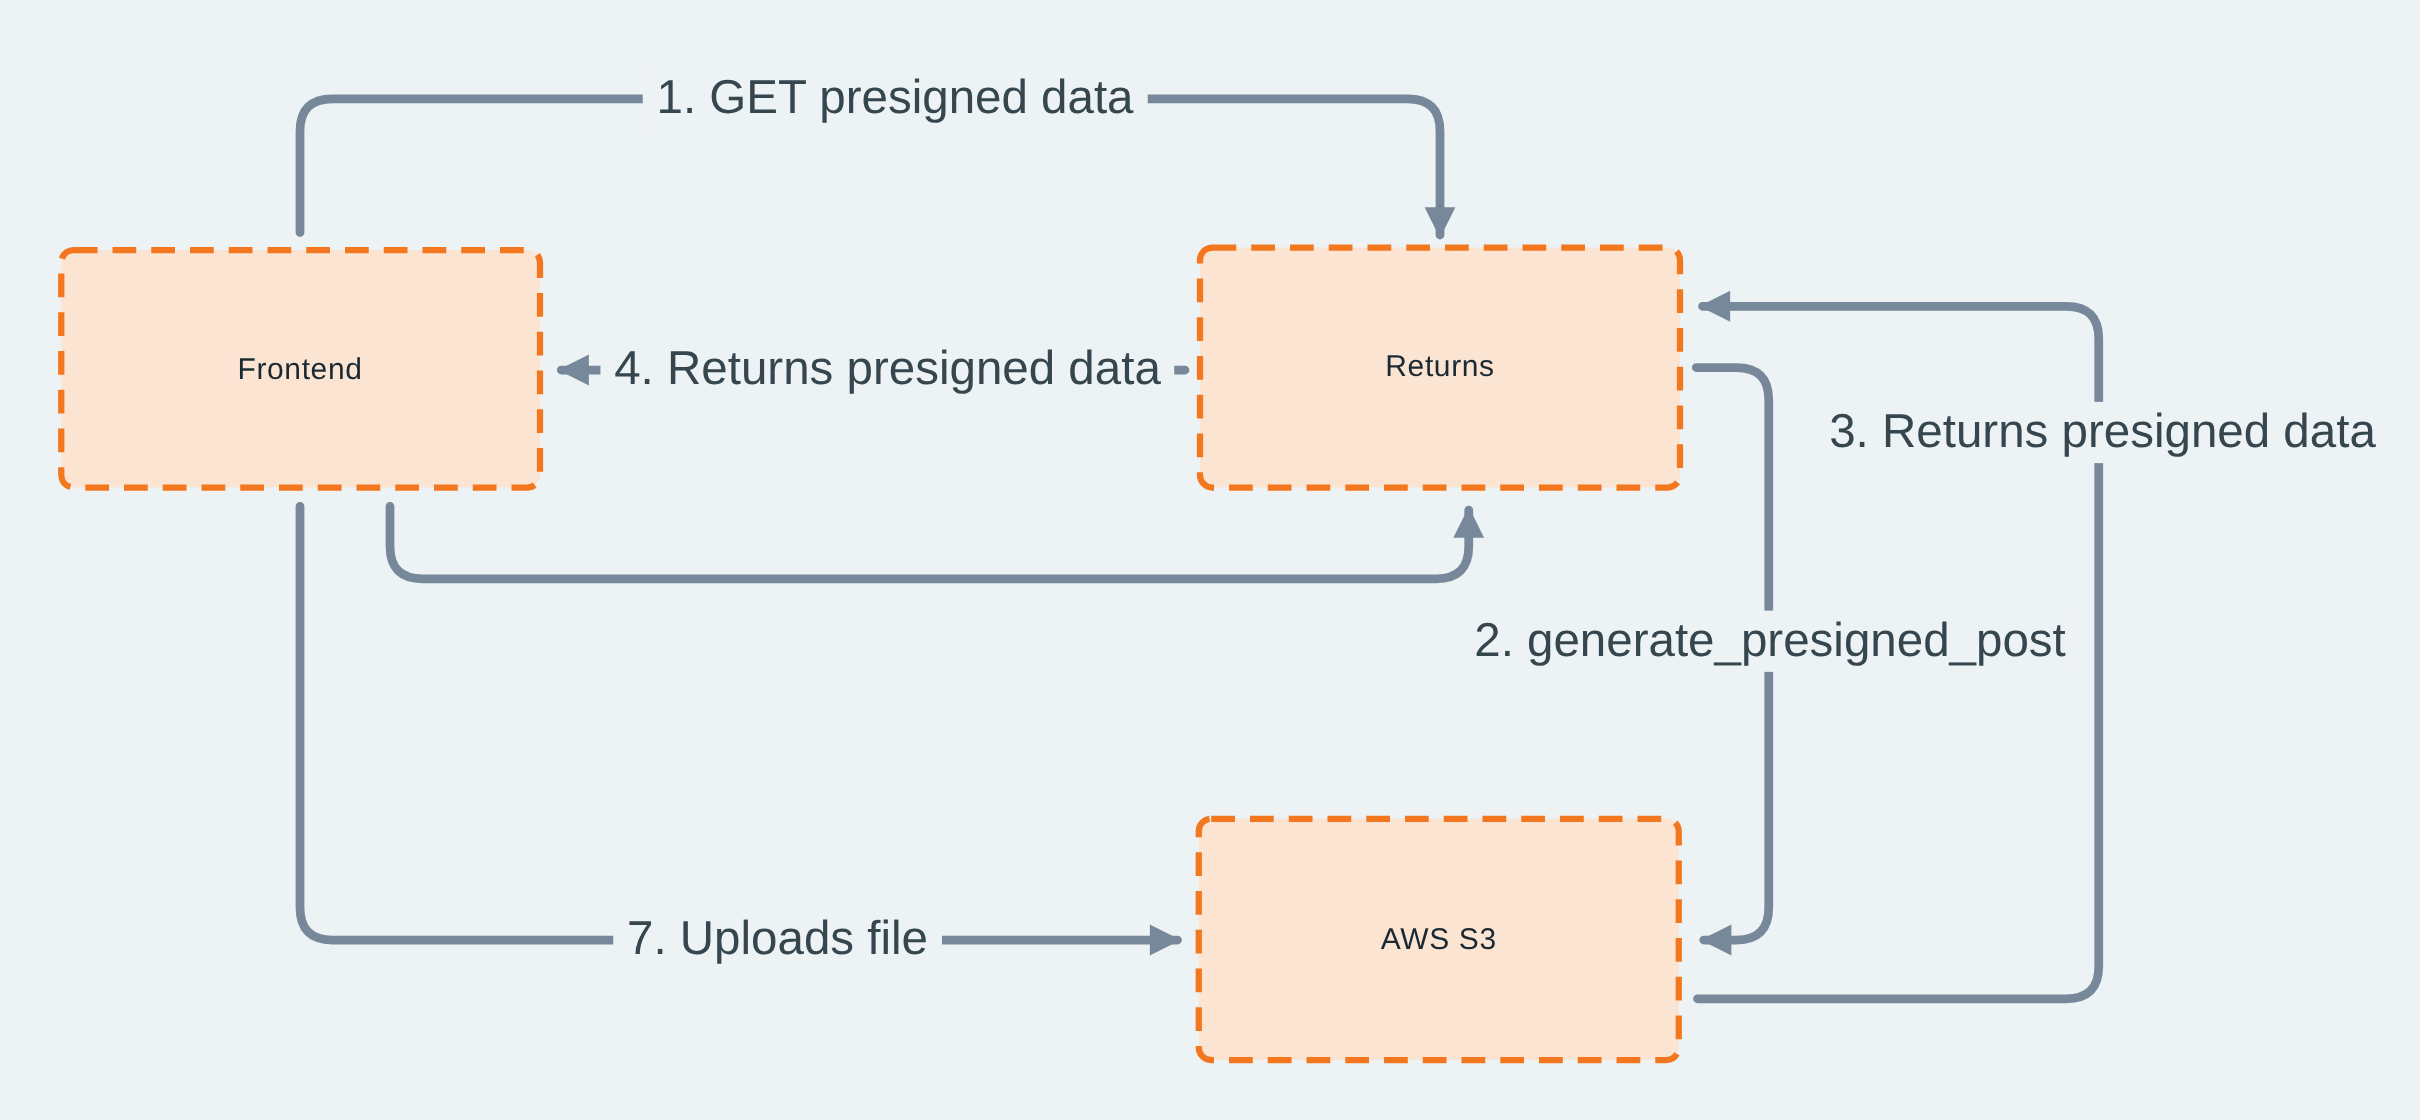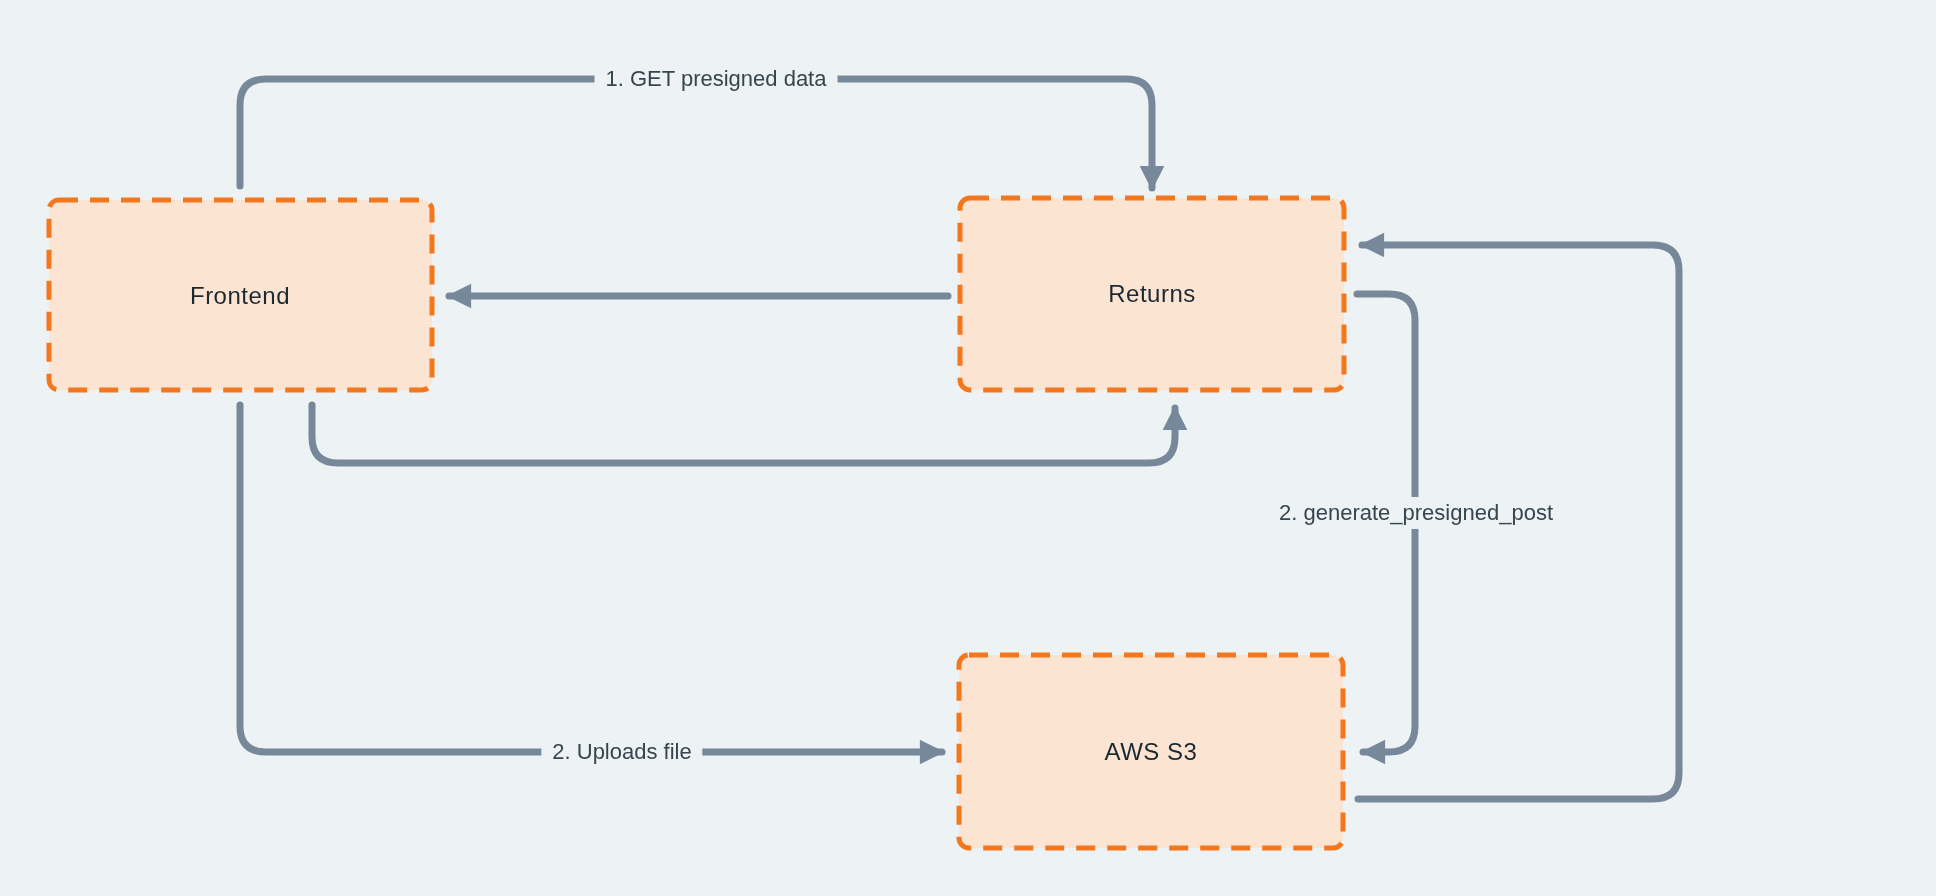--- a/index.html
+++ b/index.html
@@ -40,21 +40,21 @@
     position:absolute;
     transform:translate(-50%,-50%);
     font-size:24px;
     color:var(--node-text);
     letter-spacing:0.5px;
     white-space:pre;
   }
   .edge-label{
     position:absolute;
     transform:translate(-50%,-50%);
-    font-size:22px;
+    font-size:38px;
     color:var(--edge-text);
     background:var(--bg);
     padding:3px 11px;
     white-space:pre;
   }
 </style>
 </head>
 <body>
 
 <div class="canvas">
@@ -77,15 +77,17 @@
     <path class="edge" marker-end="url(#ah)" d="M 240 405 V 726 Q 240 752 266 752 H 942"></path>
     <path class="edge" marker-end="url(#ah)" d="M 312 405 V 437 Q 312 463 338 463 H 1149 Q 1175 463 1175 437 V 408"></path>
   </svg>
 
   <div class="node-label" style="left:240px;top:296px">Frontend</div>
   <div class="node-label" style="left:1152px;top:294px">Returns</div>
   <div class="node-label" style="left:1151px;top:752px">AWS S3</div>
 
   <div class="edge-label" style="left:716px;top:79px">1. GET presigned data</div>
   <div class="edge-label" style="left:1416px;top:513px">2. generate_presigned_post</div>
-  <div class="edge-label" style="left:622px;top:752px">2. Uploads file</div>
+  <div class="edge-label" style="left:1682px;top:346px">3. Returns presigned data</div>
+  <div class="edge-label" style="left:710px;top:296px">4. Returns presigned data</div>
+  <div class="edge-label" style="left:622px;top:752px">7. Uploads file</div>
 
 </div>
 
 </body></html>

